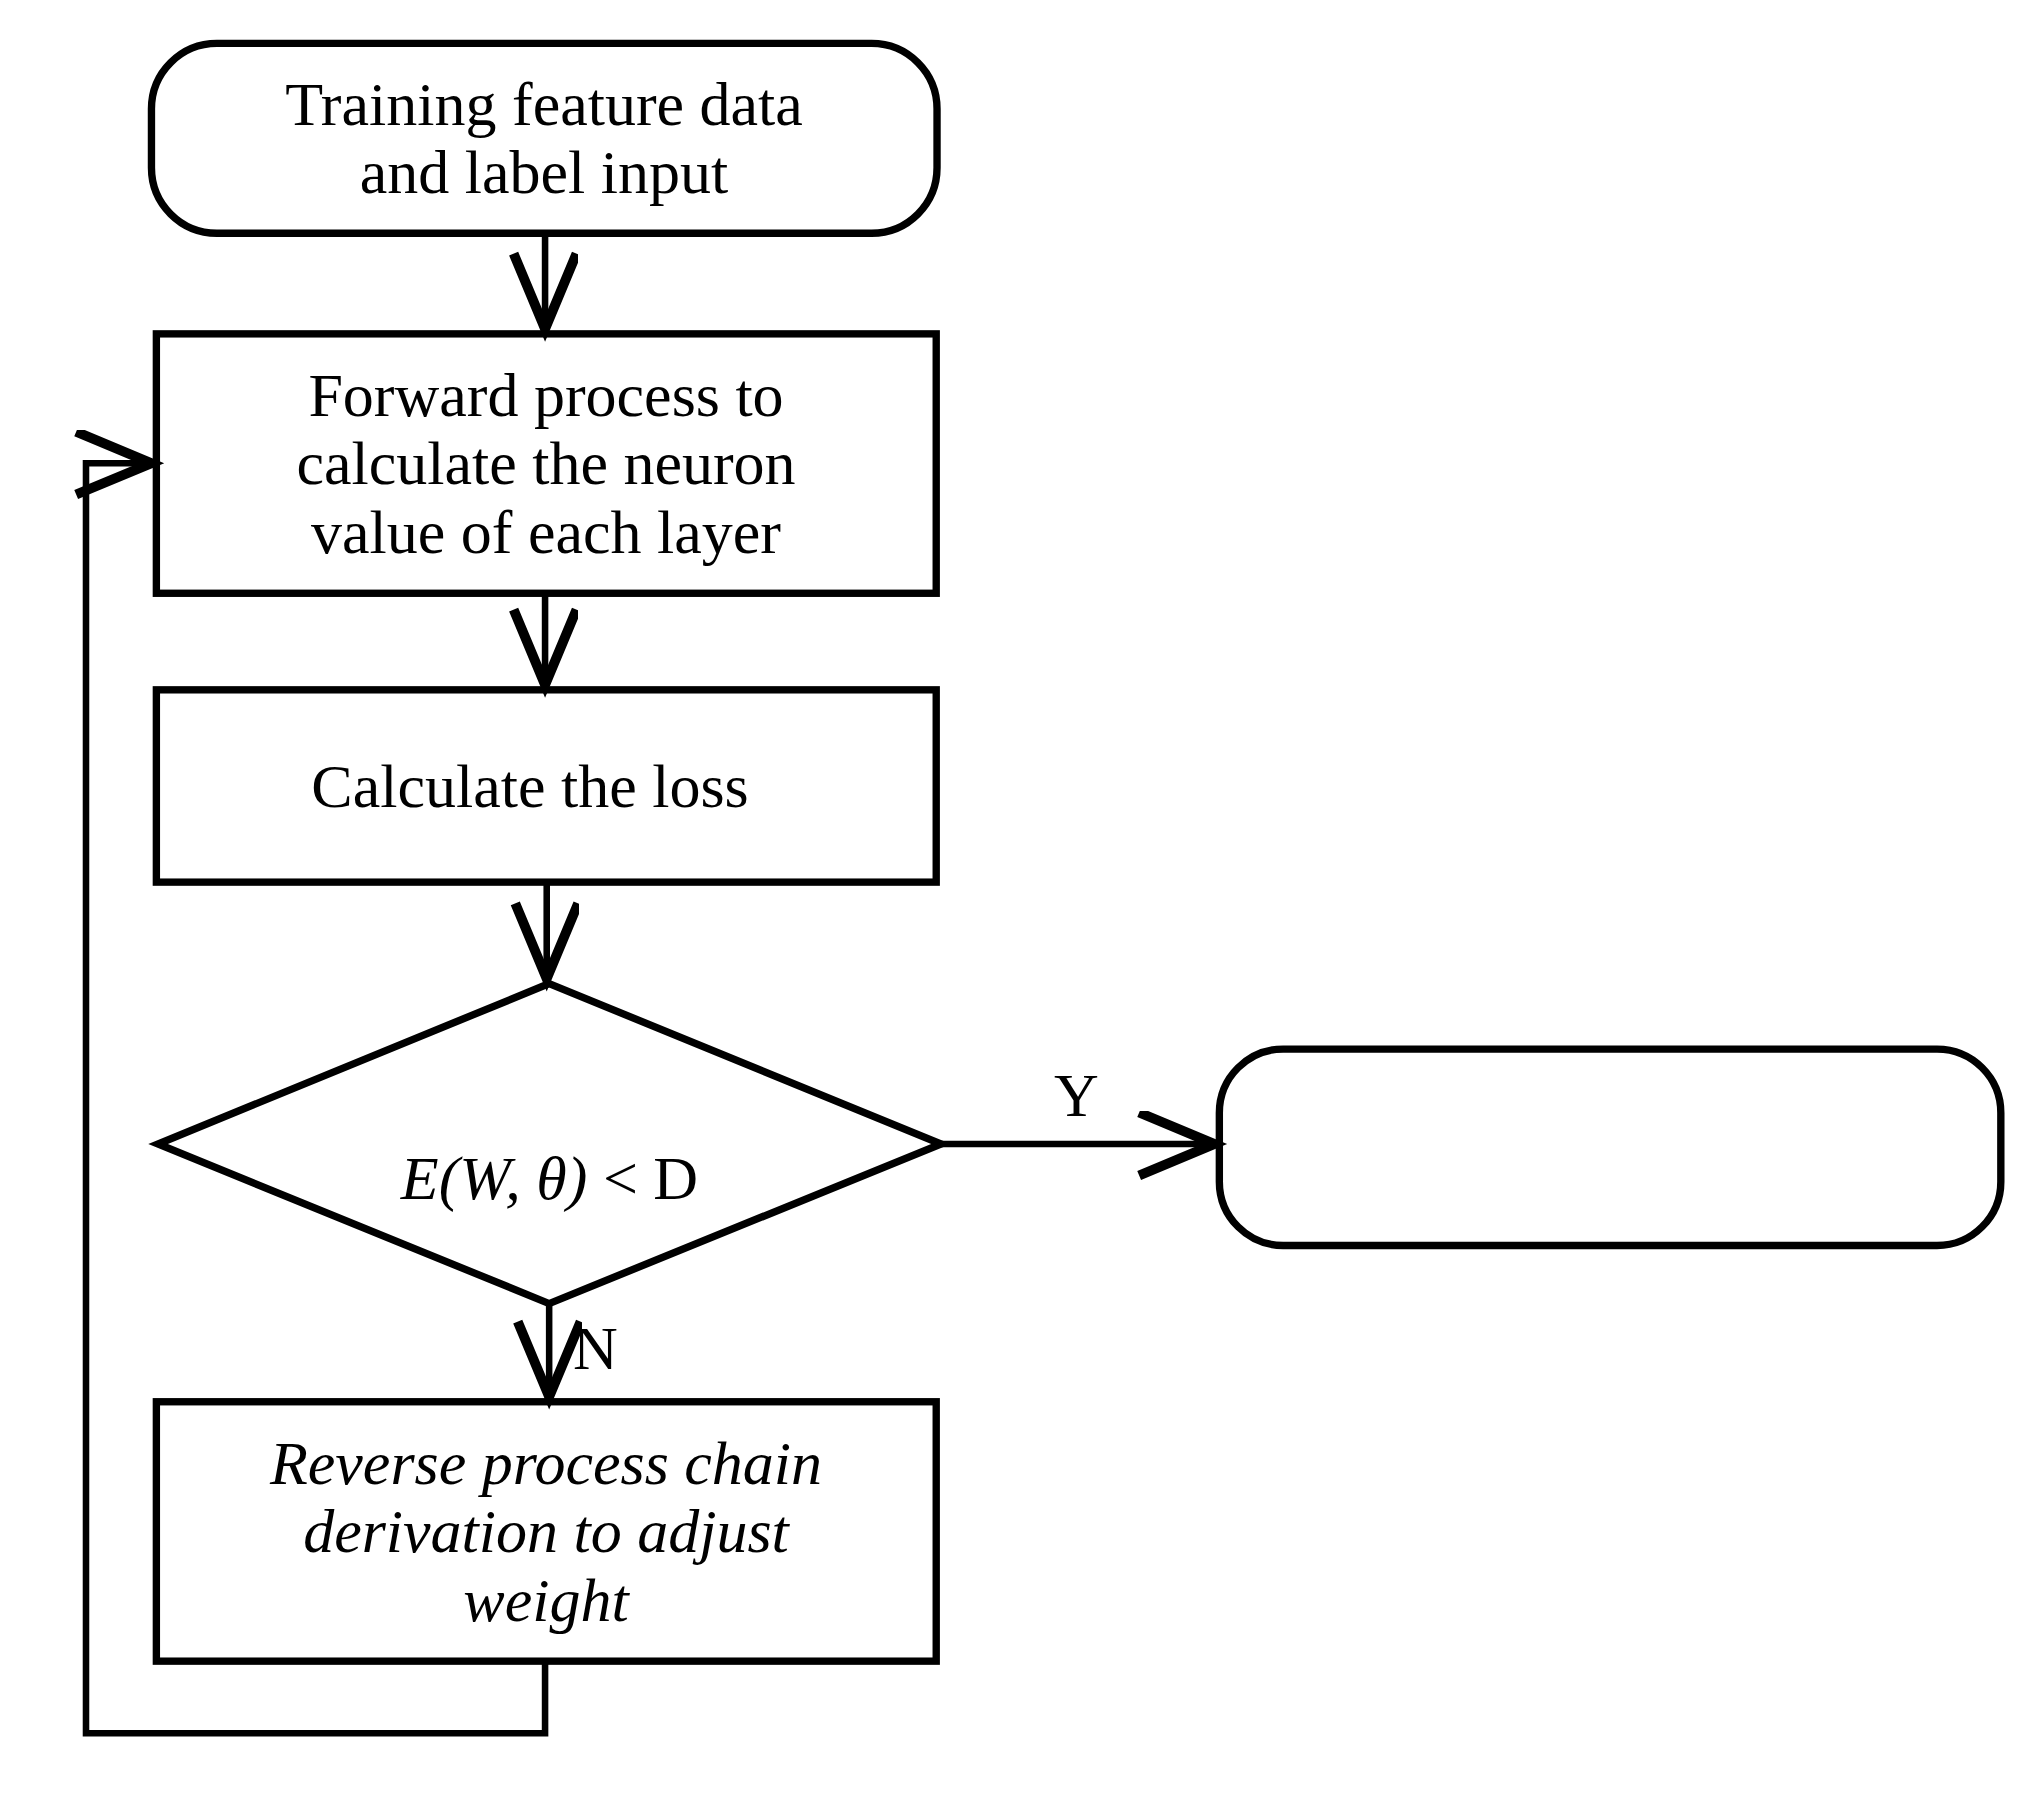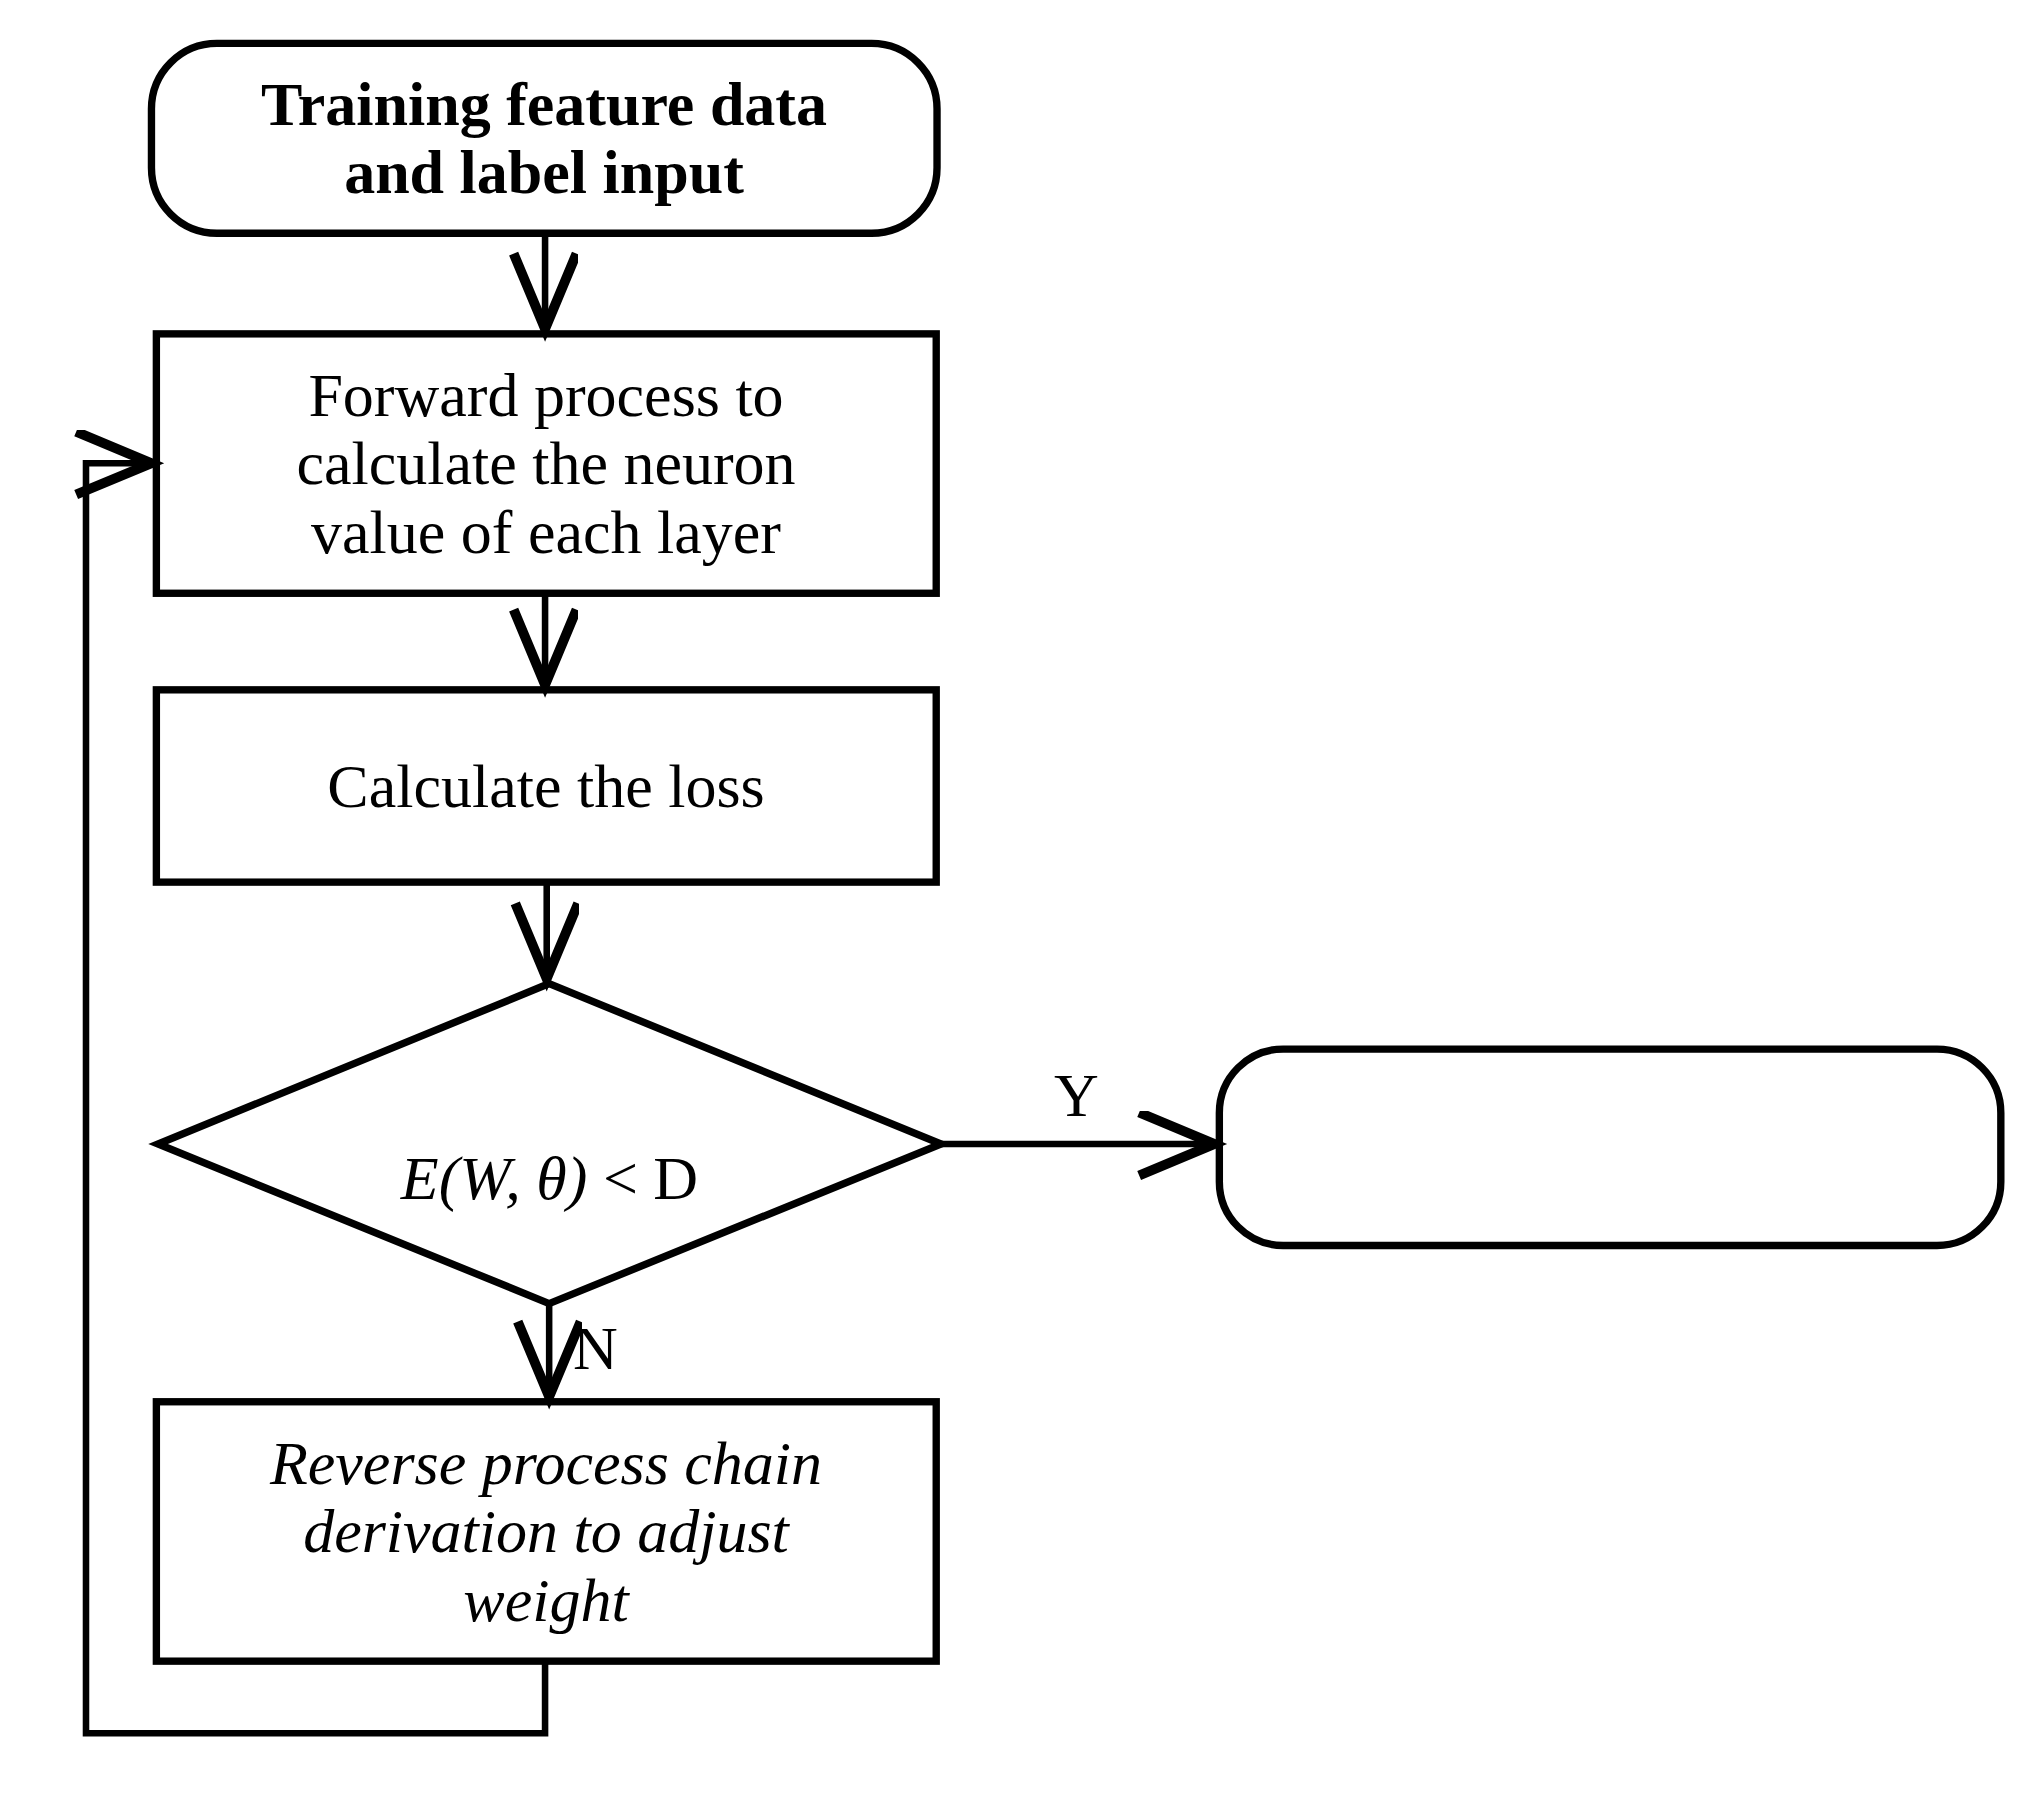--- a/index.html
+++ b/index.html
@@ -40,23 +40,23 @@
     color: #000000;
     font-family: "Liberation Serif", "DejaVu Serif", serif;
     font-size: 62px;
     line-height: 1;
     white-space: nowrap;
   }
   .math-italic {
     font-style: italic;
   }
   
-  #label-start        { left: 151px;  top: 43px;   width: 786px;  height: 190px; font-weight: bold; }
+  #label-start        { left: 151px;  top: 43px;   width: 786px;  height: 190px; }
   #label-forward      { left: 156px;  top: 334px;  width: 780px;  height: 259px; }
-  #label-loss         { left: 156px;  top: 690px;  width: 780px;  height: 192px; }
+  #label-loss         { left: 140px;  top: 690px;  width: 780px;  height: 192px; }
   #label-decision     { left: 158px;  top: 984px; width: 783px;  height: 320px; }
   #label-reverse      { left: 156px;  top: 1402px; width: 780px;  height: 259px; font-style: italic; }
   #label-end          { left: 1219px; top: 1049px; width: 781px;  height: 196px; }
   
   #label-yes          { left: 1054px; top: 1064px; }
   #label-no           { left: 573px;  top: 1317px; }
 </style>
 </head>
 <body>
 

